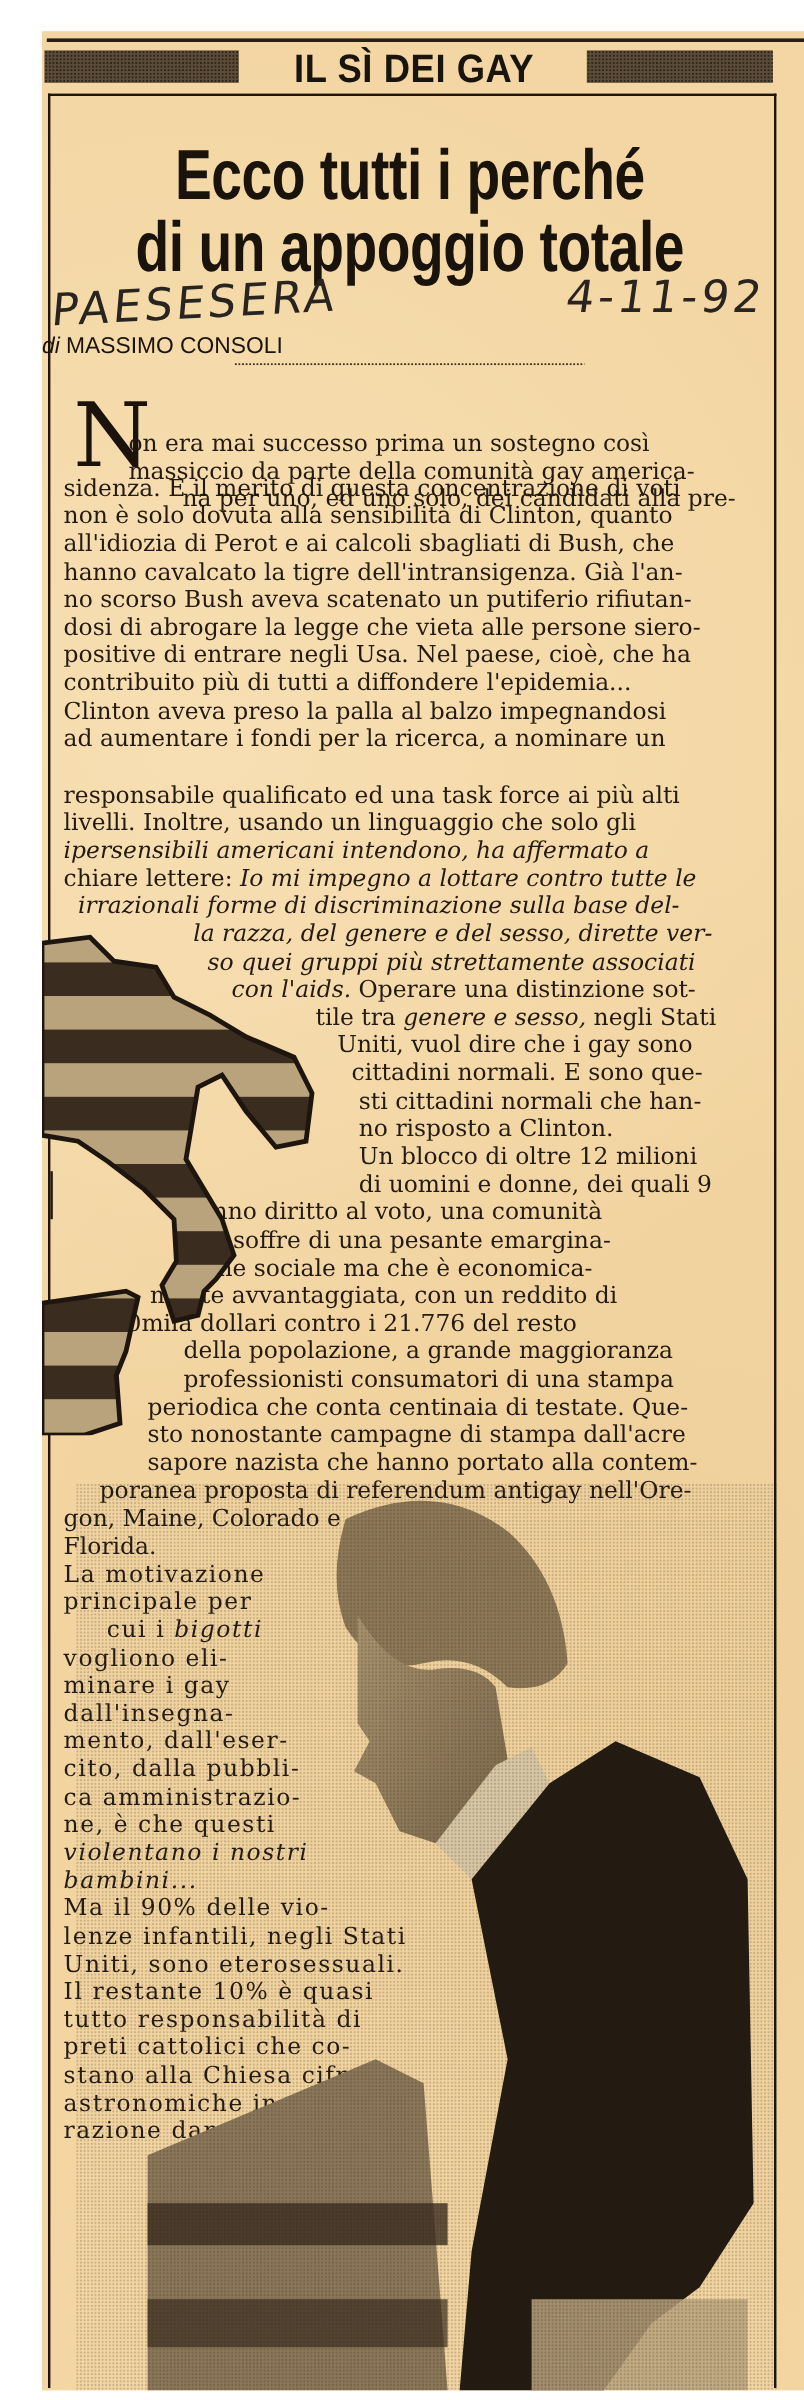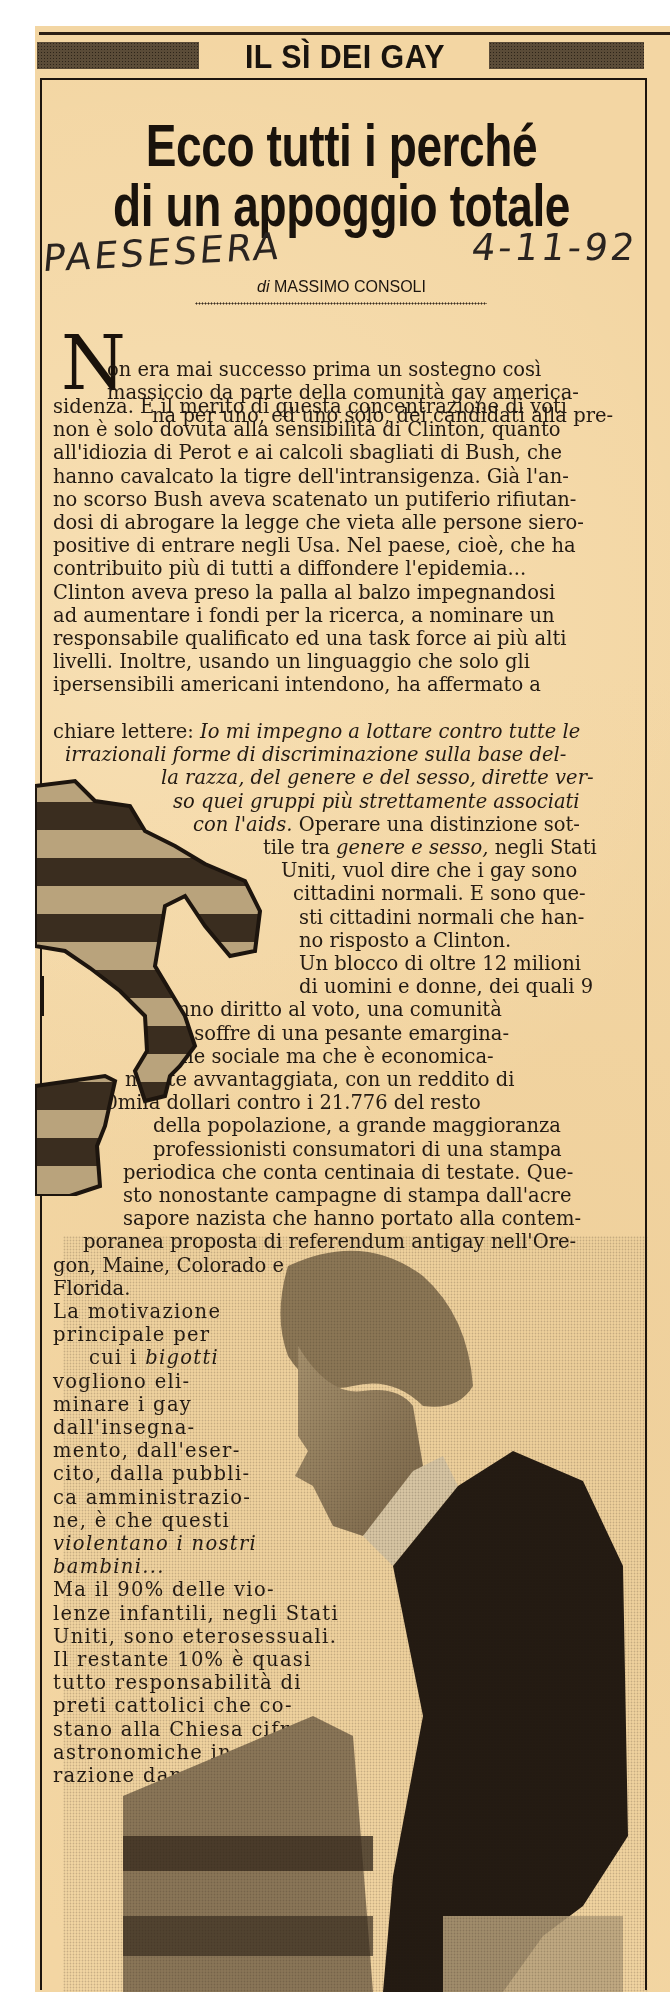--- a/index.html
+++ b/index.html
@@ -26,22 +26,22 @@
     letter-spacing:0.5px; transform:scaleX(0.92); }
   .box { position:absolute; left:5px; top:52px; width:603px; height:1910px;
     border:2px solid #1d150e; border-bottom:none; }
   .headline { position:absolute; left:0; width:613px; top:90px; text-align:center;
     font-family:"Liberation Sans", sans-serif; font-weight:bold; font-size:59px; line-height:60px;
     color:#1a130c; transform:scaleX(0.78); transform-origin:50% 0; letter-spacing:-0.5px; }
   .hand { position:absolute; font-family:"DejaVu Sans", sans-serif; color:#2a2420;
     font-size:37px; font-weight:normal; letter-spacing:3px; transform:skewX(-8deg); }
   .hand.src { left:8px; top:205px; transform:rotate(-3deg) skewX(-8deg); }
   .hand.date { left:437px; top:200px; }
-  .byline { position:absolute; left:0; width:613px; top:252px; text-align:center;
-    font-family:"Liberation Sans", sans-serif; font-size:16px; color:#1b140e; }
+  .byline { position:absolute; left:0; width:613px; top:252px; text-align:left;
+    font-family:"Liberation Sans", sans-serif; font-size:19px; color:#1b140e; }
   .byline i { font-style:italic; }
   .by-rule { position:absolute; left:160px; width:292px; top:276px; height:3px;
     background-image:radial-gradient(#3a2d20 45%, transparent 50%); background-size:3px 3px; }
   .text { position:absolute; color:#231a12; font-size:19.5px; line-height:23.2px; }
   .line { white-space:nowrap; display:block; text-align:justify; }
   .it { font-style:italic; }
   .dropcap { position:absolute; left:26px; top:300px; font-size:74px; line-height:74px;
     color:#1a120b; font-family:"DejaVu Serif", serif; }
   .italy { position:absolute; left:0; top:720px; width:230px; height:450px; }
   .photo { position:absolute; }
@@ -83,23 +83,23 @@
       <span class="line" style="padding-left: 0px;"><span>sidenza. E il merito di questa concentrazione di voti</span></span>
       <span class="line" style="padding-left: 0px;"><span>non è solo dovuta alla sensibilità di Clinton, quanto</span></span>
       <span class="line" style="padding-left: 0px;"><span>all'idiozia di Perot e ai calcoli sbagliati di Bush, che</span></span>
       <span class="line" style="padding-left: 0px;"><span>hanno cavalcato la tigre dell'intransigenza. Già l'an-</span></span>
       <span class="line" style="padding-left: 0px;"><span>no scorso Bush aveva scatenato un putiferio rifiutan-</span></span>
       <span class="line" style="padding-left: 0px;"><span>dosi di abrogare la legge che vieta alle persone siero-</span></span>
       <span class="line" style="padding-left: 0px;"><span>positive di entrare negli Usa. Nel paese, cioè, che ha</span></span>
       <span class="line" style="padding-left: 0px;"><span>contribuito più di tutti a diffondere l'epidemia...</span></span>
       <span class="line" style="padding-left: 0px;"><span>Clinton aveva preso la palla al balzo impegnandosi</span></span>
       <span class="line" style="padding-left: 0px;"><span>ad aumentare i fondi per la ricerca, a nominare un</span></span>
-      <span class="line" style="padding-left: 0px;"><span>responsabile qualificato ed una task force ai più alti</span></span>
+      <span class="line" style="padding-left: 0px; margin-top: 24px;"><span>responsabile qualificato ed una task force ai più alti</span></span>
       <span class="line" style="padding-left: 0px;"><span>livelli. Inoltre, usando un linguaggio che solo gli</span></span>
-      <span class="line" style="padding-left: 0px;"><span>ipersensibili americani intendono, ha affermato a</span></span>
+      <span class="line" style="padding-left: 0px; font-style: italic;"><span>ipersensibili americani intendono, ha affermato a</span></span>
     </div>
 
   <div class="text" id="block2" style="left:18px; top:694px; width:574px;">
       <span class="line" style="padding-left: 0px;"><span>chiare lettere: </span><span class="it">Io mi impegno a lottare contro tutte le</span></span>
       <span class="line" style="padding-left: 12px;"><span class="it">irrazionali forme di discriminazione sulla base del-</span></span>
       <span class="line" style="padding-left: 108px;"><span class="it">la razza, del genere e del sesso, dirette ver-</span></span>
       <span class="line" style="padding-left: 120px;"><span class="it">so quei gruppi più strettamente associati</span></span>
       <span class="line" style="padding-left: 140px;"><span class="it">con l'aids.</span><span> Operare una distinzione sot-</span></span>
     </div>
   <div class="text" id="block3" style="left: 18px; top: 810px; width: 574px;">

